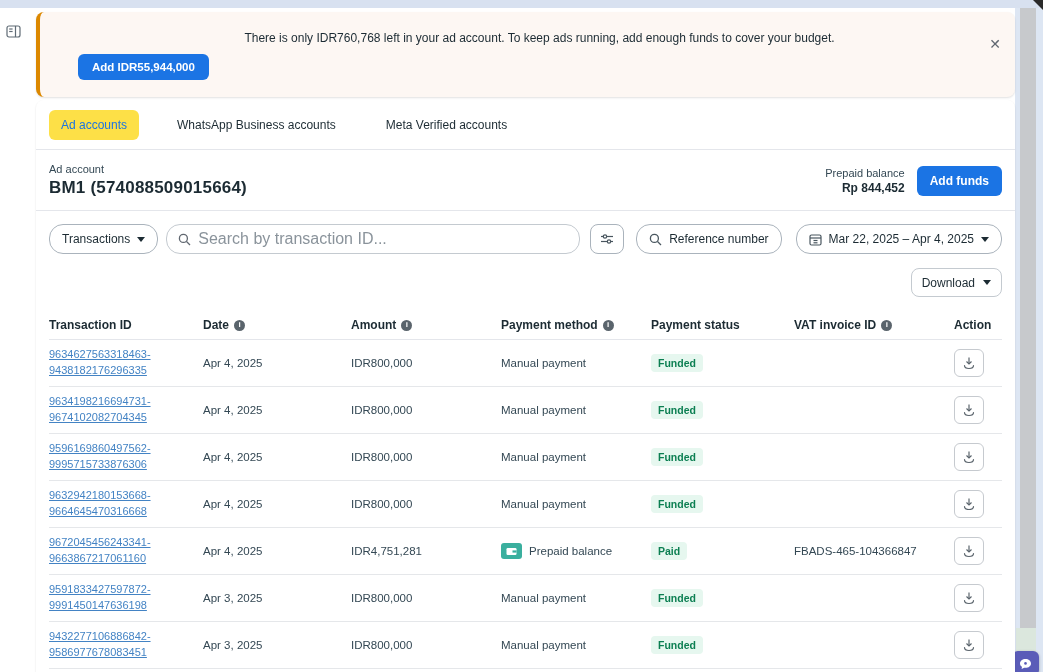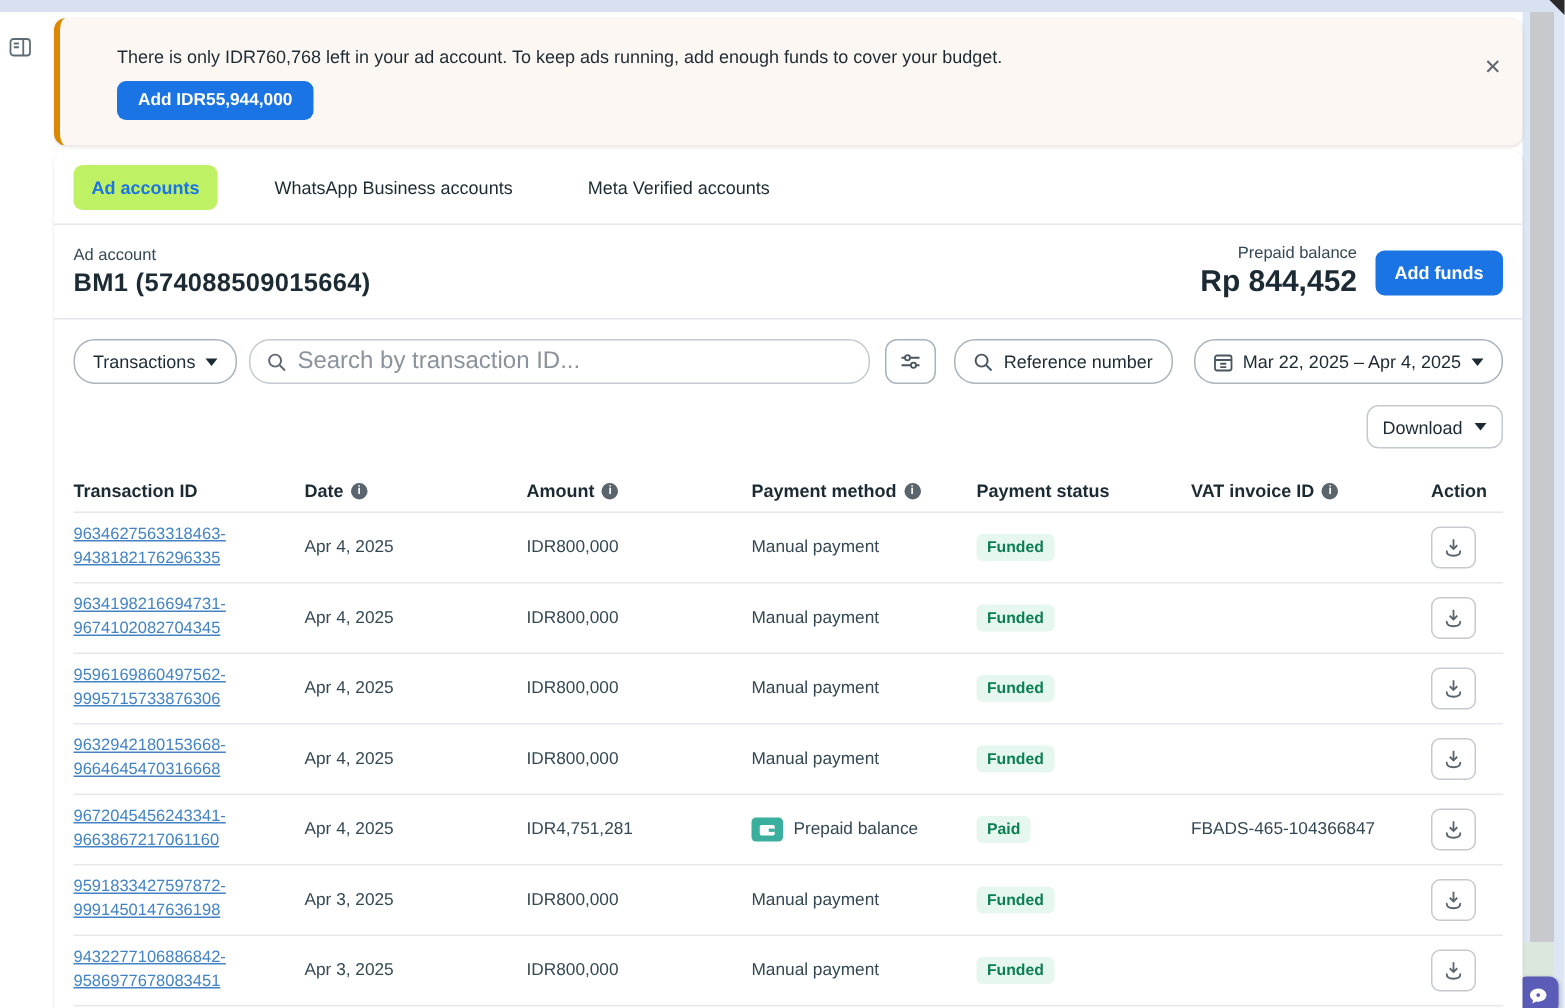--- a/index.html
+++ b/index.html
@@ -17,40 +17,40 @@
   #scroll-corner { left:1033px; top:0; width:0; height:0; border-top:10px solid #2a2a2a; border-left:10px solid transparent; }
   #scroll-bottom { left:1016px; top:628px; width:20px; height:24px; background:#dbe7dd; }
   #chat-widget { left:1012px; top:651px; width:27px; height:25px; background:#5a5cb8; border-radius:6px;
     display:flex; align-items:center; justify-content:center; cursor:pointer; box-shadow:0 1px 3px rgba(0,0,0,.3); }
 
   
   #banner { left:36px; top:12px; width:979px; height:85px; background:#fdf7f3; border-radius:8px;
     border-left:4px solid #dc8800; box-shadow:0 1px 2px rgba(0,0,0,.12); padding:14px 14px 0 12px; }
   #banner .row1 { display:flex; align-items:center; gap:8px; }
   #banner .title { font-size:12.5px; font-weight:bold; }
-  #banner .body { font-size:12px; margin:5px 0 0 26px; color:#1c2b33; }
+  #banner .body { font-size:12px; margin:5px 0 0 26px; color:#1c2b33;text-align:center; }
   #banner .cta { margin:9px 0 0 26px; background:#1b74e4; color:#fff; border:none; border-radius:6px;
     font-size:11.5px; font-weight:bold; padding:7px 14px; cursor:pointer; font-family:inherit; }
   #banner .close { position:absolute; right:14px; top:24px; font-size:14px; color:#606770; cursor:pointer; }
 
   
   #card { left:36px; top:100px; width:979px; height:580px; background:#fff; border-radius:8px 8px 0 0;
     box-shadow:0 1px 2px rgba(0,0,0,.12); }
 
   #tabs { display:flex; align-items:center; gap:26px; padding:12px 13px; border-bottom:1px solid #e4e6eb; height:50px; }
   .tab { font-size:12px; padding:8px 12px; border-radius:6px; color:#1c2b33; cursor:pointer; white-space:nowrap; }
-  .tab.active { background:#bef264; color:#1b74e4; font-weight:bold; }
+  .tab.active { background:#fde047; color:#1b74e4; font-weight:normal; }
 
   #acct-row { display:flex; align-items:center; justify-content:space-between; padding:13px 13px 12px; border-bottom:1px solid #e4e6eb; }
   #acct-label { font-size:11px; color:#344854; }
   #acct-name { font-size:17px; font-weight:bold; margin-top:3px; letter-spacing:.2px; }
   #acct-right { display:flex; align-items:center; gap:12px; }
   #balance { text-align:right; }
   #balance .lbl { font-size:11px; color:#344854; }
-  #balance .val { font-size:20px; font-weight:bold; margin-top:2px; }
+  #balance .val { font-size:12px; font-weight:bold; margin-top:2px; }
   .btn-primary { background:#1b74e4; color:#fff; border:none; border-radius:6px; font-size:12px; font-weight:bold;
     padding:8px 13px; cursor:pointer; font-family:inherit; }
 
   #filter-row { display:flex; align-items:center; gap:8px; padding:13px 13px 6px; }
   .pill { display:flex; align-items:center; gap:7px; border:1px solid #aab3bc; border-radius:14px; height:30px;
     padding:0 12px; font-size:12px; background:#fff; cursor:pointer; white-space:nowrap; color:#1c2b33; }
   #search-wrap { flex:1; display:flex; align-items:center; gap:7px; border:1px solid #c4cad0; border-radius:14px;
     height:30px; padding:0 11px; margin-right:2px; }
   #search-wrap input { border:none; outline:none; flex:1; font-size:16px; font-family:inherit; color:#1c2b33; background:transparent; }
   #search-wrap input::placeholder { color:#8a939b; }

